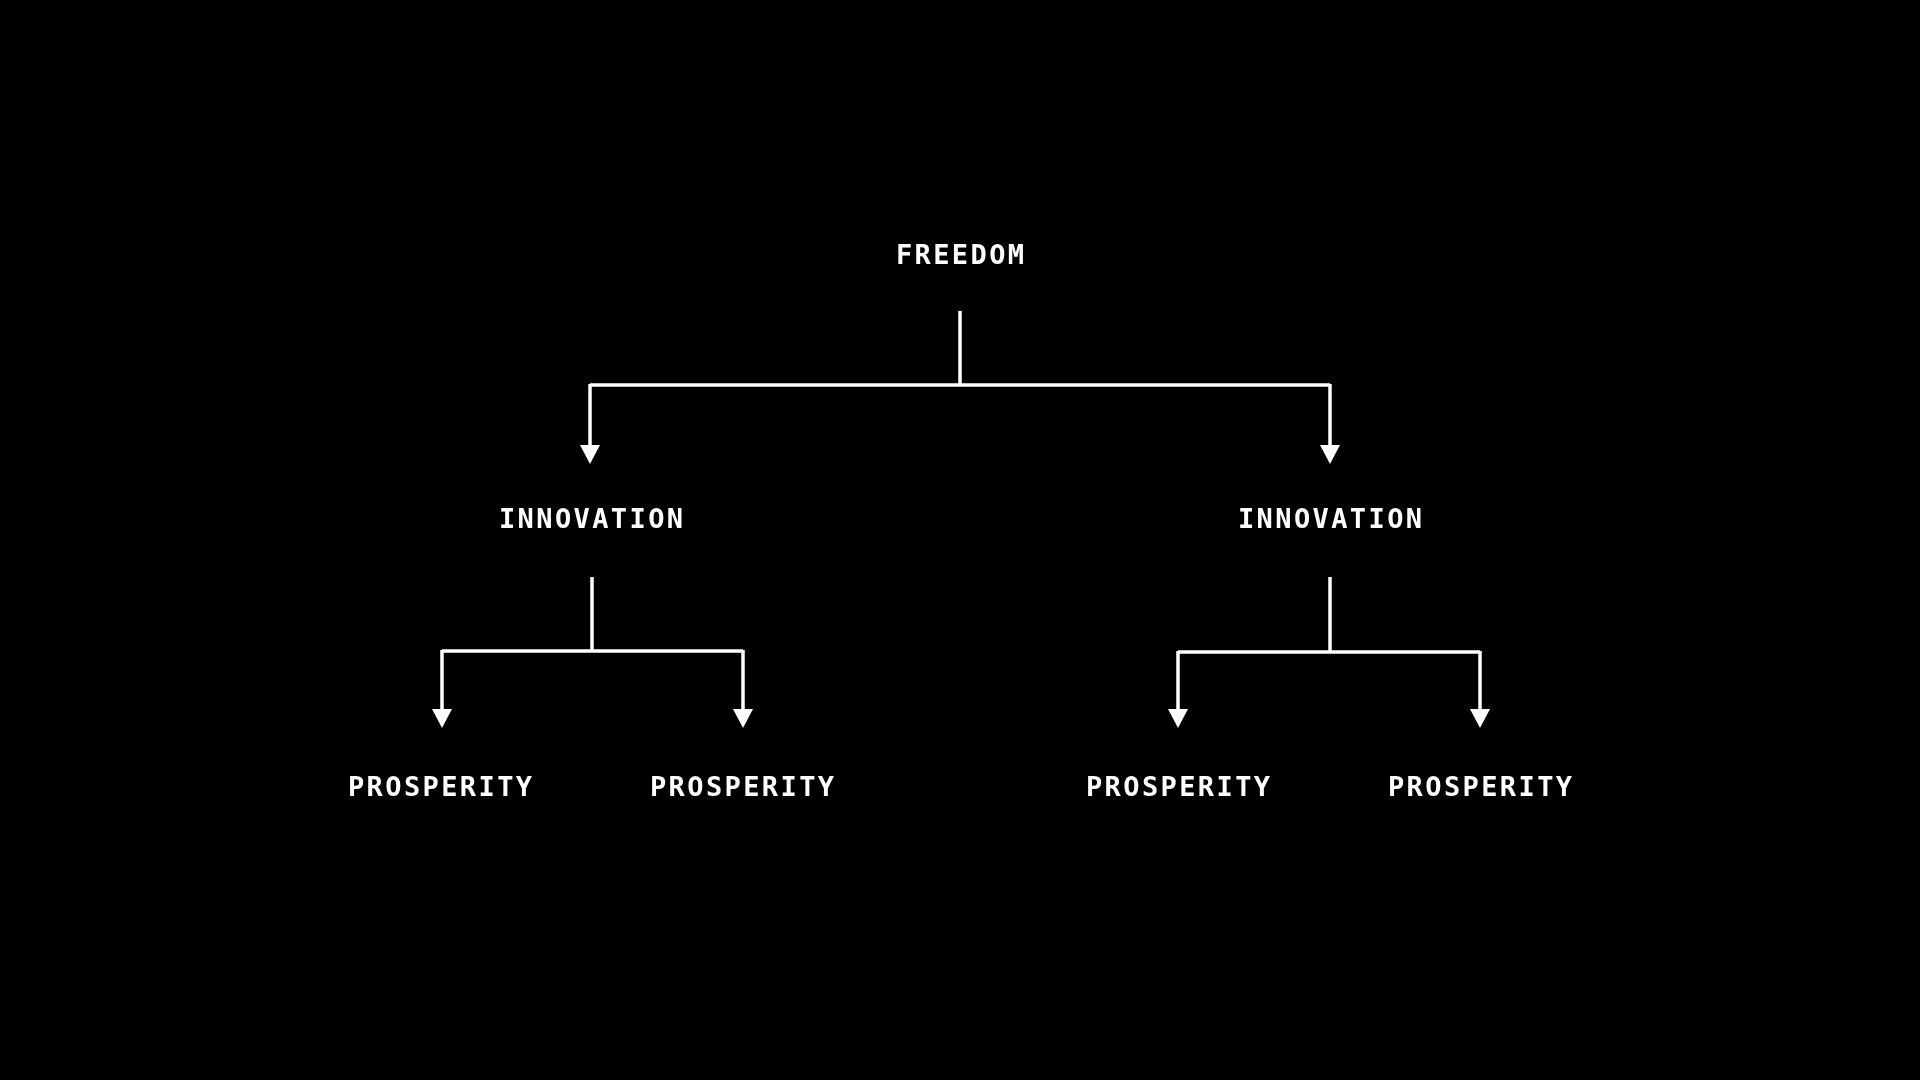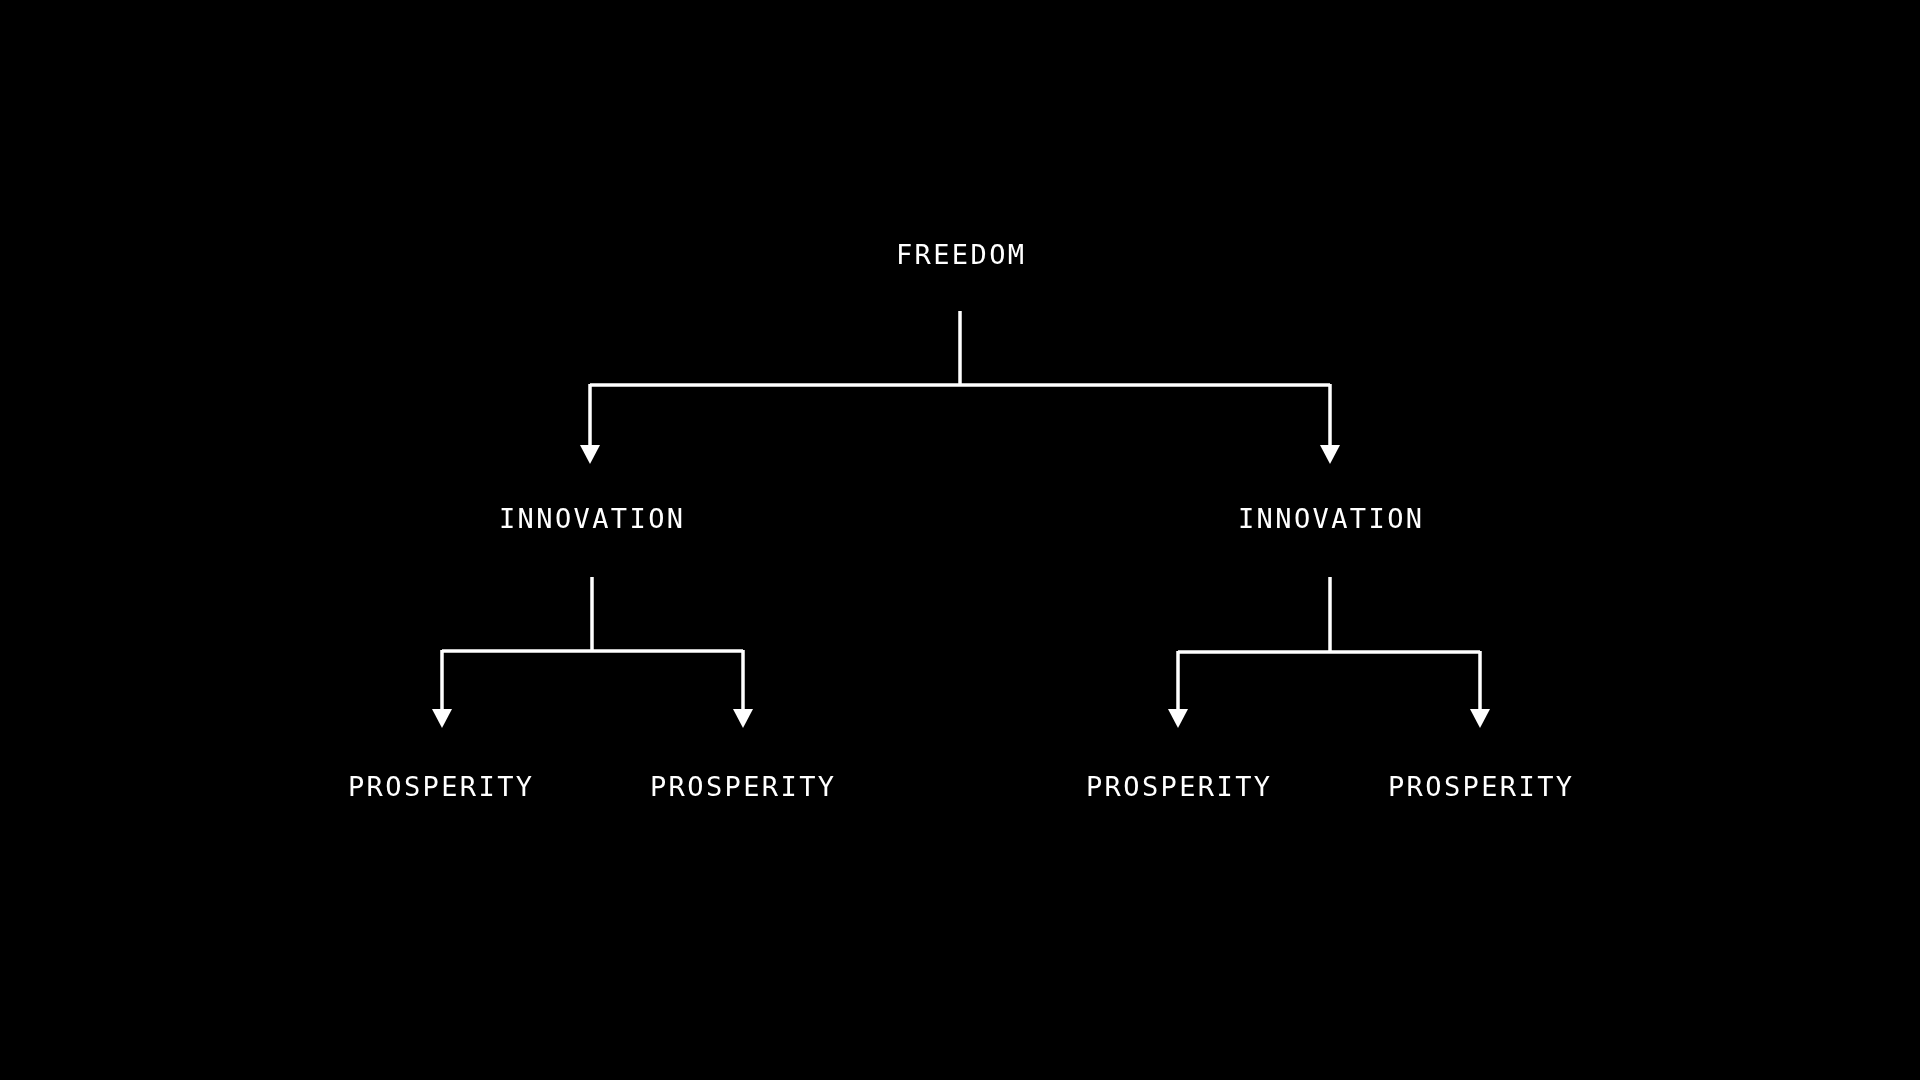--- a/index.html
+++ b/index.html
@@ -29,21 +29,21 @@
   }
   .connectors polygon {
     fill: #ffffff;
     stroke: none;
   }
   .node {
     position: absolute;
     transform: translate(-50%, -50%);
     color: #ffffff;
     font-size: 27px;
-    font-weight: 400;
+    font-weight: 700;
     letter-spacing: 2.4px;
     text-indent: 2.4px;
     text-transform: uppercase;
     white-space: nowrap;
   }
 </style>
 </head>
 <body>
 
 <div class="stage">

